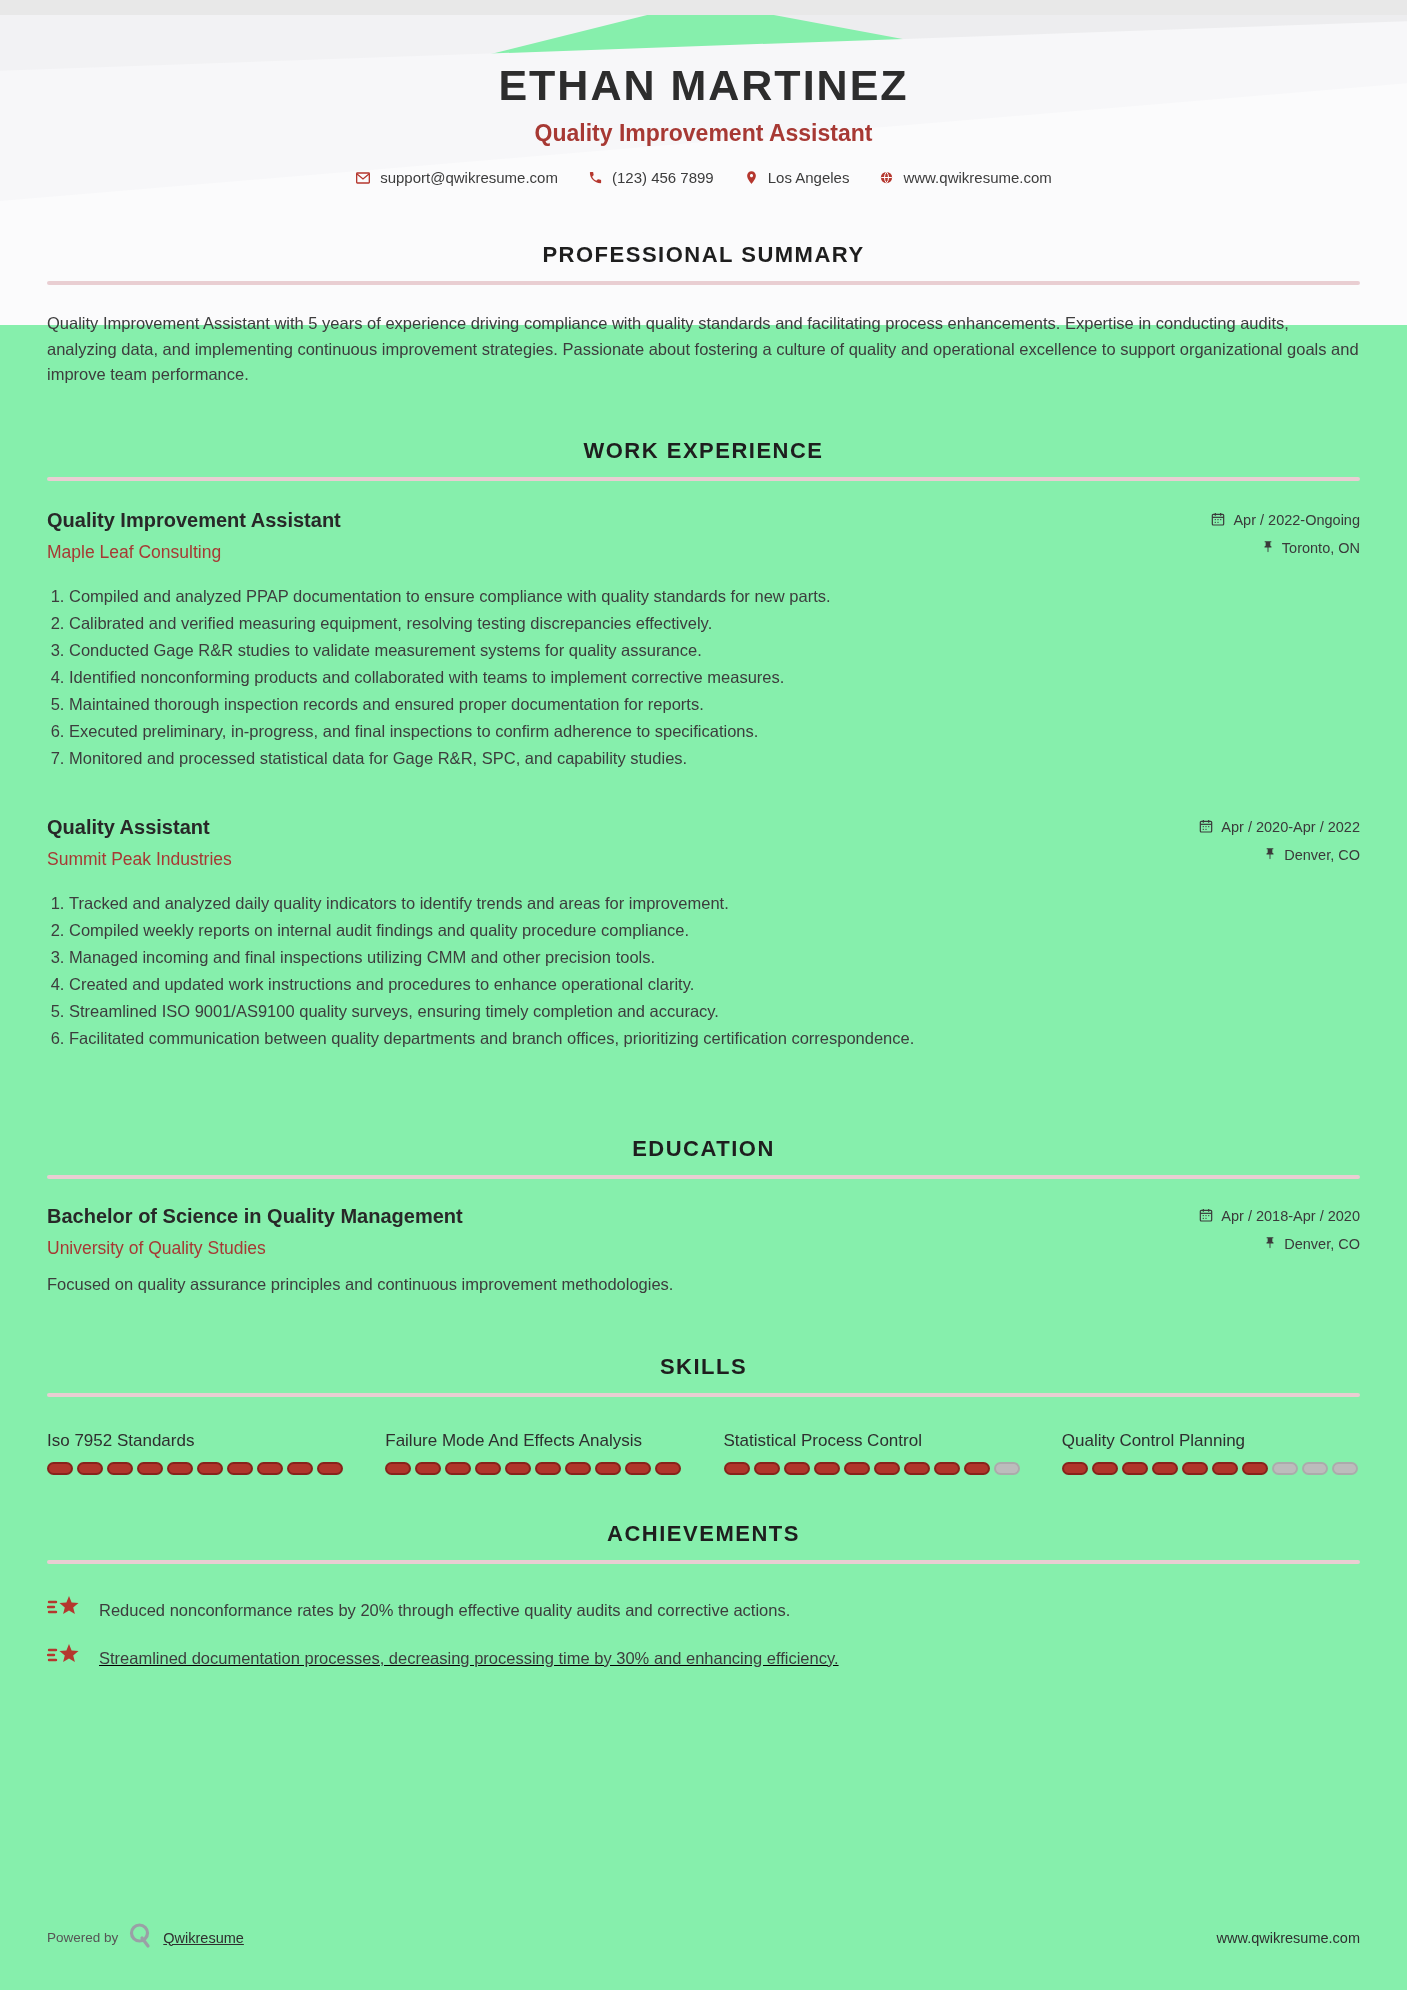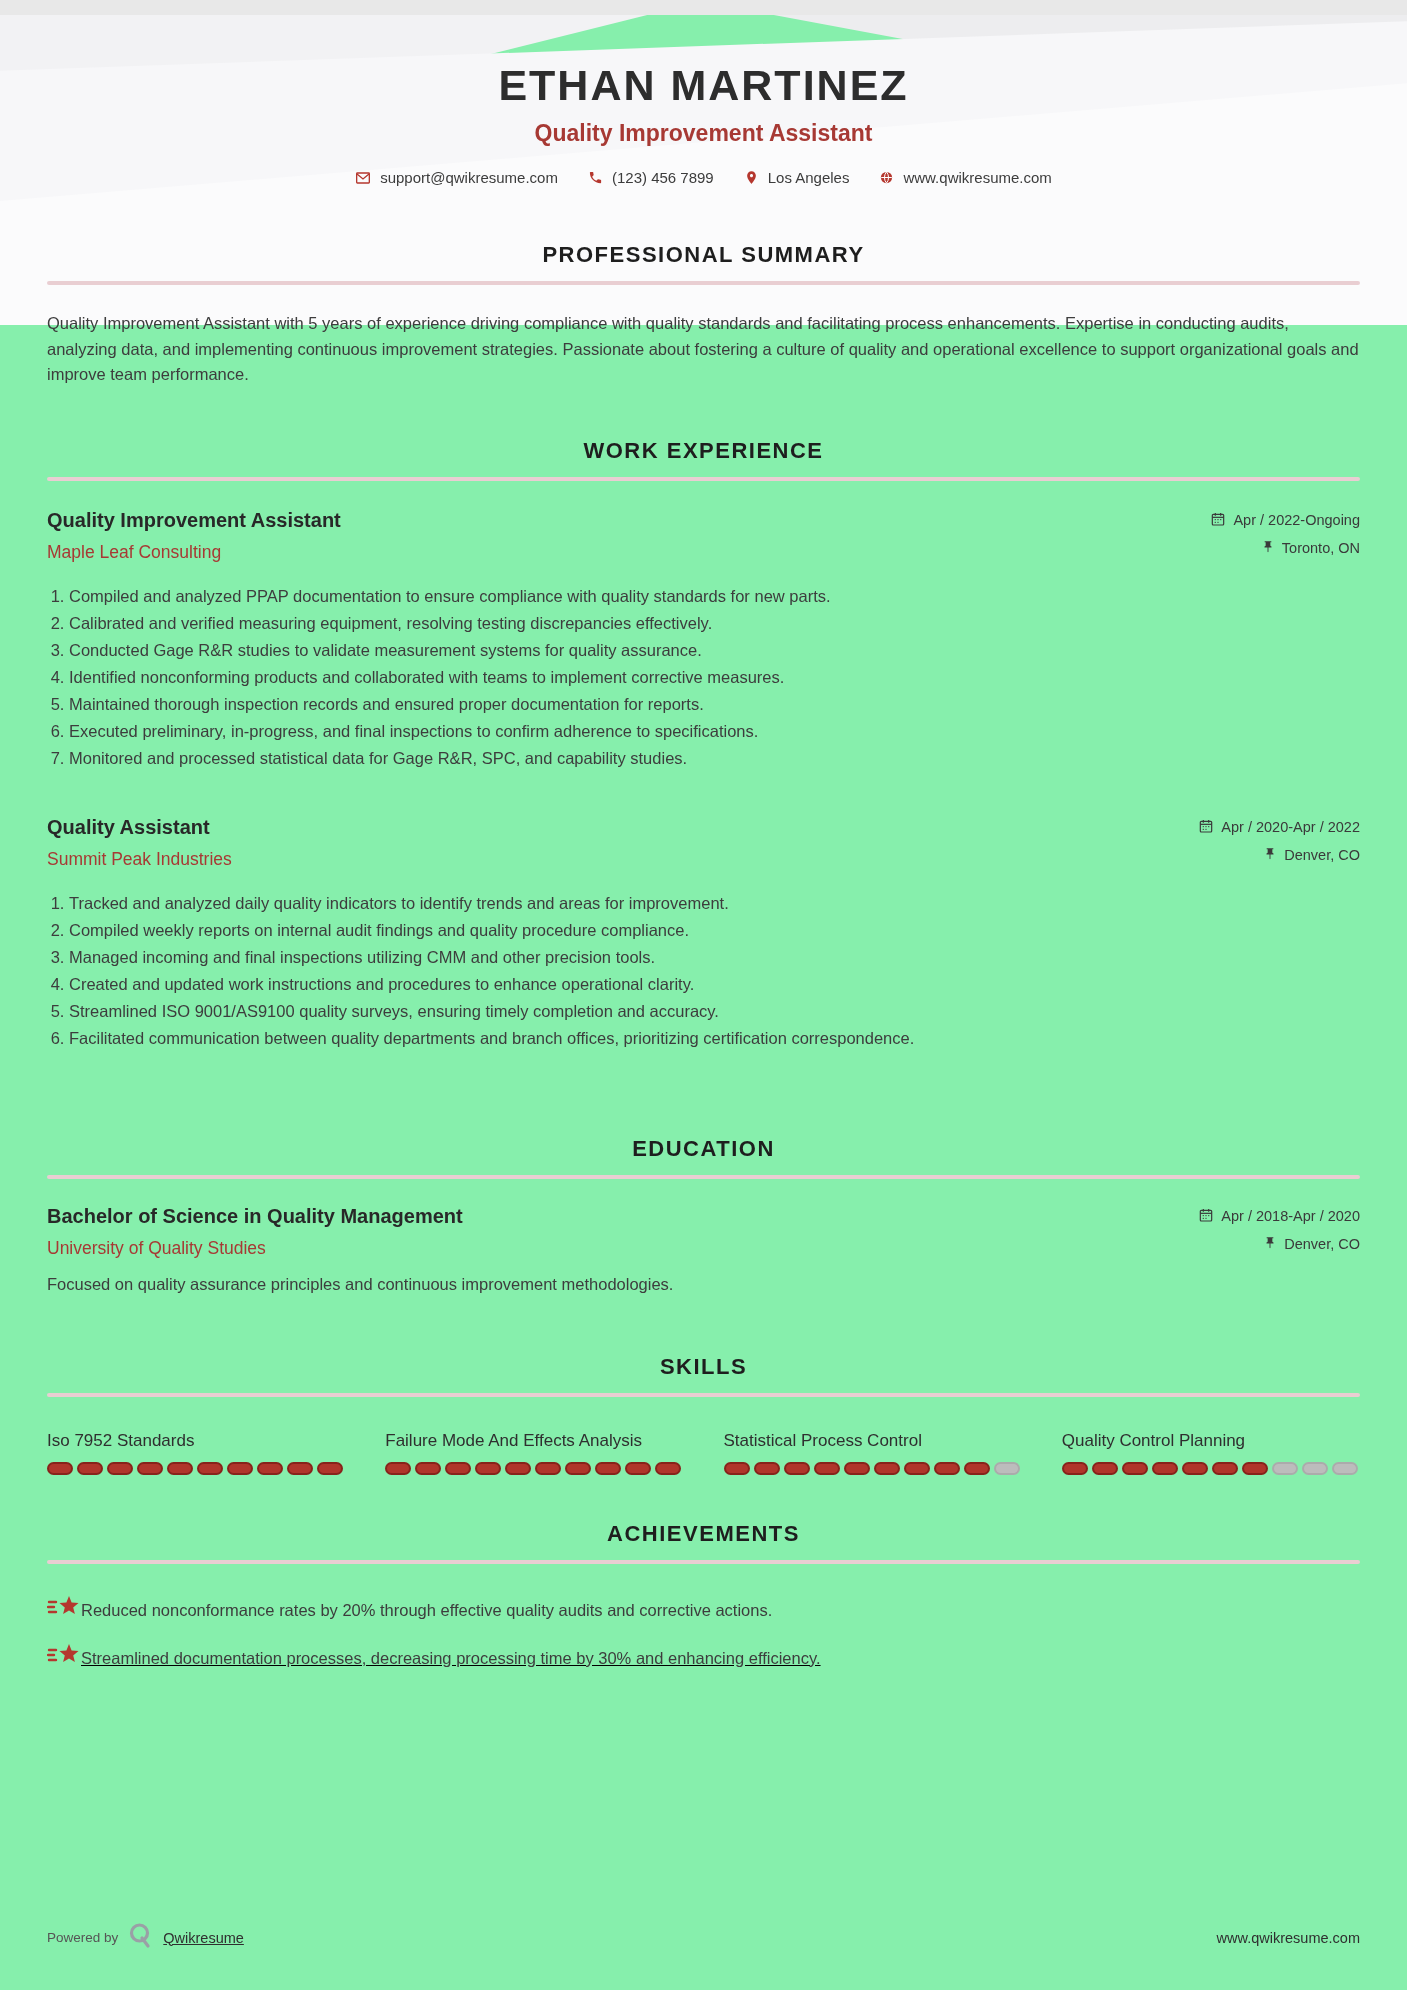--- a/index.html
+++ b/index.html
@@ -114,21 +114,21 @@
   .skill-bar { display: flex; gap: 4px; margin-top: 10px; }
   .seg {
     width: 26px; height: 13px;
     border-radius: 7px;
   }
   .seg-filled { background: #b0352a; border: 2px solid #87231b; }
   .seg-empty  { background: #bcbcbc; border: 2px solid #ababab; }
 
   .section-achievements { margin-top: 46px; }
   .ach-list { margin-top: 32px; }
-  .ach-item { display: flex; align-items: flex-start; }
+  .ach-item { display: flex; align-items: flex-start; gap: 18px; }
   .ach-item + .ach-item { margin-top: 20px; text-decoration: underline; }
   .ach-icon { flex-shrink: 0; margin-top: -2px; }
   .ach-text { font-size: 16.5px; color: #3d3d3d; line-height: 25px; padding-top: 2px; }
 
   
   .footer {
     position: absolute;
     left: 47px; right: 47px; bottom: 52px;
     display: flex; justify-content: space-between; align-items: center;
   }

